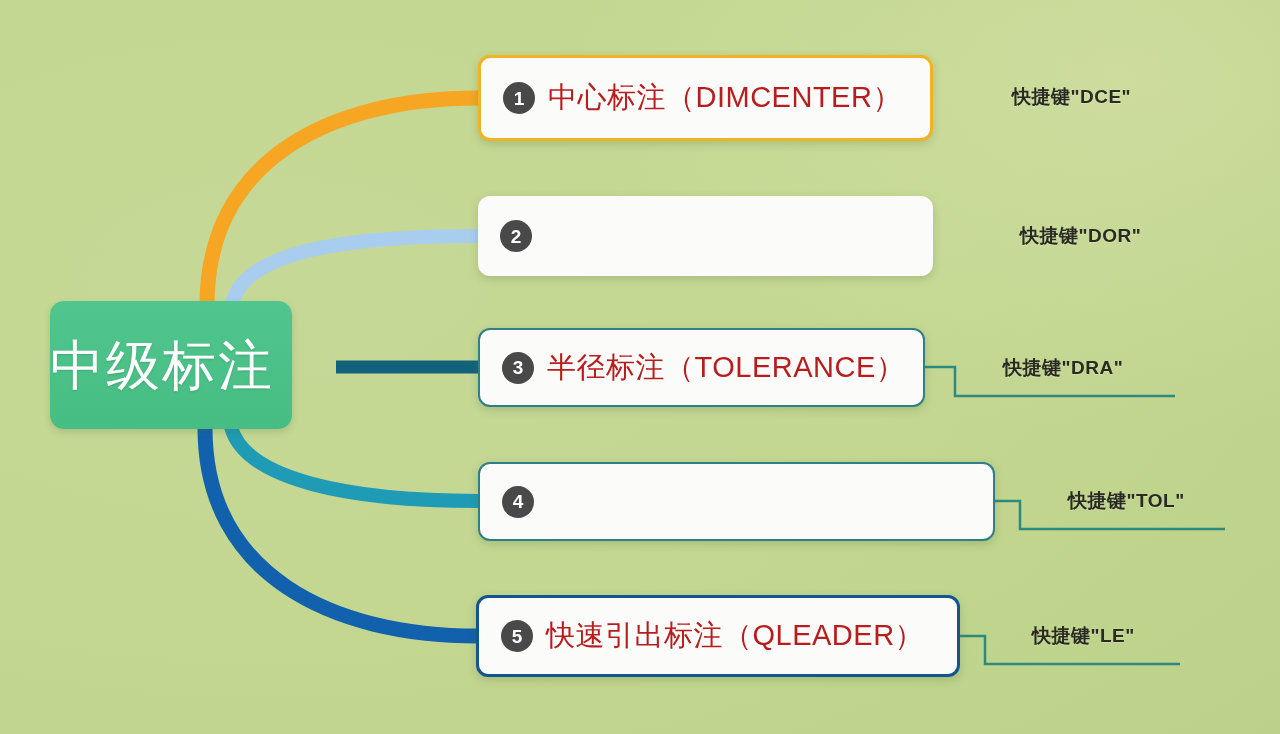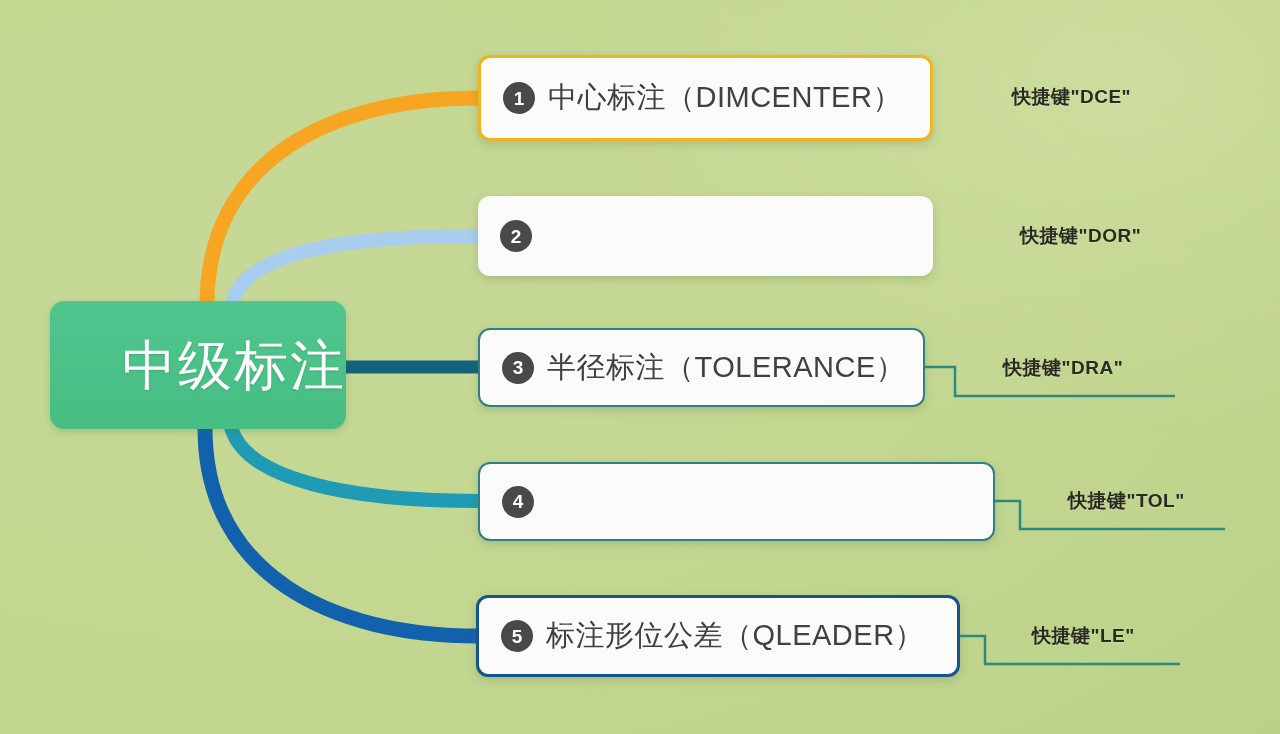--- a/index.html
+++ b/index.html
@@ -38,29 +38,29 @@
     height: 734px;
     pointer-events: none;
     z-index: 1;
   }
 
   
   .root-node {
     position: absolute;
     left: 50px;
     top: 301px;
-    width: 296px;
+    width: 242px;
     height: 128px;
     background: #4cc38a;
     background: linear-gradient(180deg, #50c68e 0%, #46bd83 100%);
     border-radius: 14px;
     box-shadow: 0 3px 7px rgba(70,110,60,0.22);
     display: flex;
     align-items: center;
-    justify-content: flex-end;
+    justify-content: flex-start;
     z-index: 3;
   }
   .root-label {
     color: #ffffff;
     font-size: 54px;
     line-height: 1;
     letter-spacing: 2px;
     white-space: nowrap;
     text-shadow: 0 1px 2px rgba(40,90,50,0.25);
   }
@@ -92,21 +92,21 @@
     color: #ffffff;
     font-size: 19px;
     font-weight: bold;
     display: flex;
     align-items: center;
     justify-content: center;
     line-height: 1;
     margin-right: 13px;
   }
   .topic-label {
-    color: #404040;
+    color: #b91c1c;
     font-size: 29px;
     line-height: 1.1;
     white-space: nowrap;
     letter-spacing: 0.5px;
   }
 
   
   .shortcut {
     position: absolute;
     color: #2a2a22;
@@ -161,17 +161,17 @@
   </div>
   <div class="shortcut" style="left:1003px; top:355px;">快捷键"DRA"</div>
 
   <div class="topic b-cyan" style="left:478px; top:462px; width:517px; height:79px;">
     <span class="badge">4</span>
   </div>
   <div class="shortcut" style="left:1068px; top:488px;">快捷键"TOL"</div>
 
   <div class="topic b-blue" style="left:476px; top:595px; width:484px; height:82px;">
     <span class="badge">5</span>
-    <span class="topic-label">标注形位公差（QLEADER）</span>
+    <span class="topic-label">快速引出标注（QLEADER）</span>
   </div>
   <div class="shortcut" style="left:1032px; top:623px;">快捷键"LE"</div>
 
 </div>
 
 </body></html>

